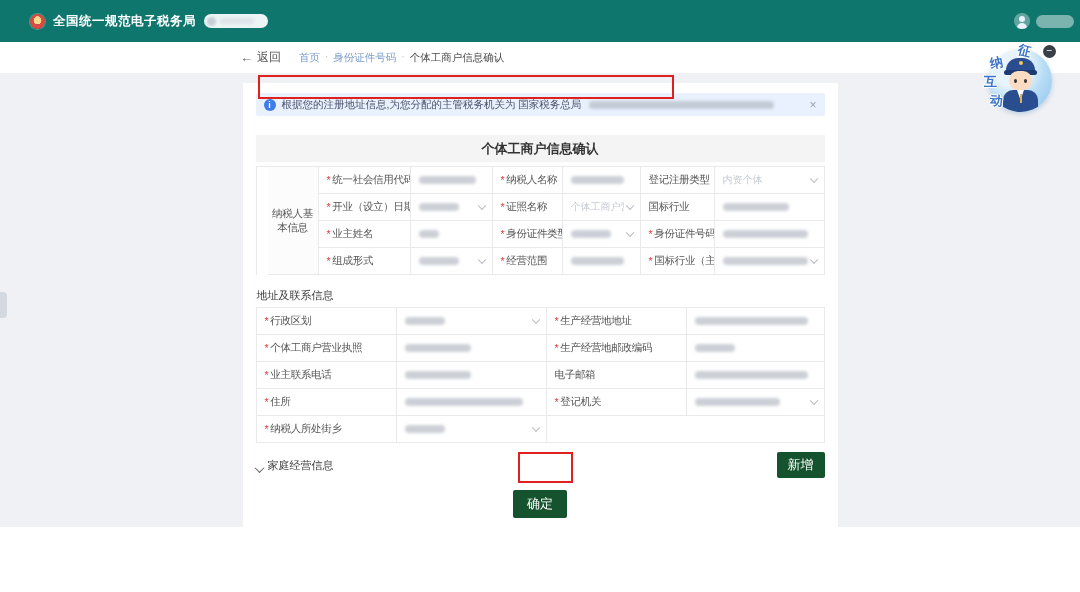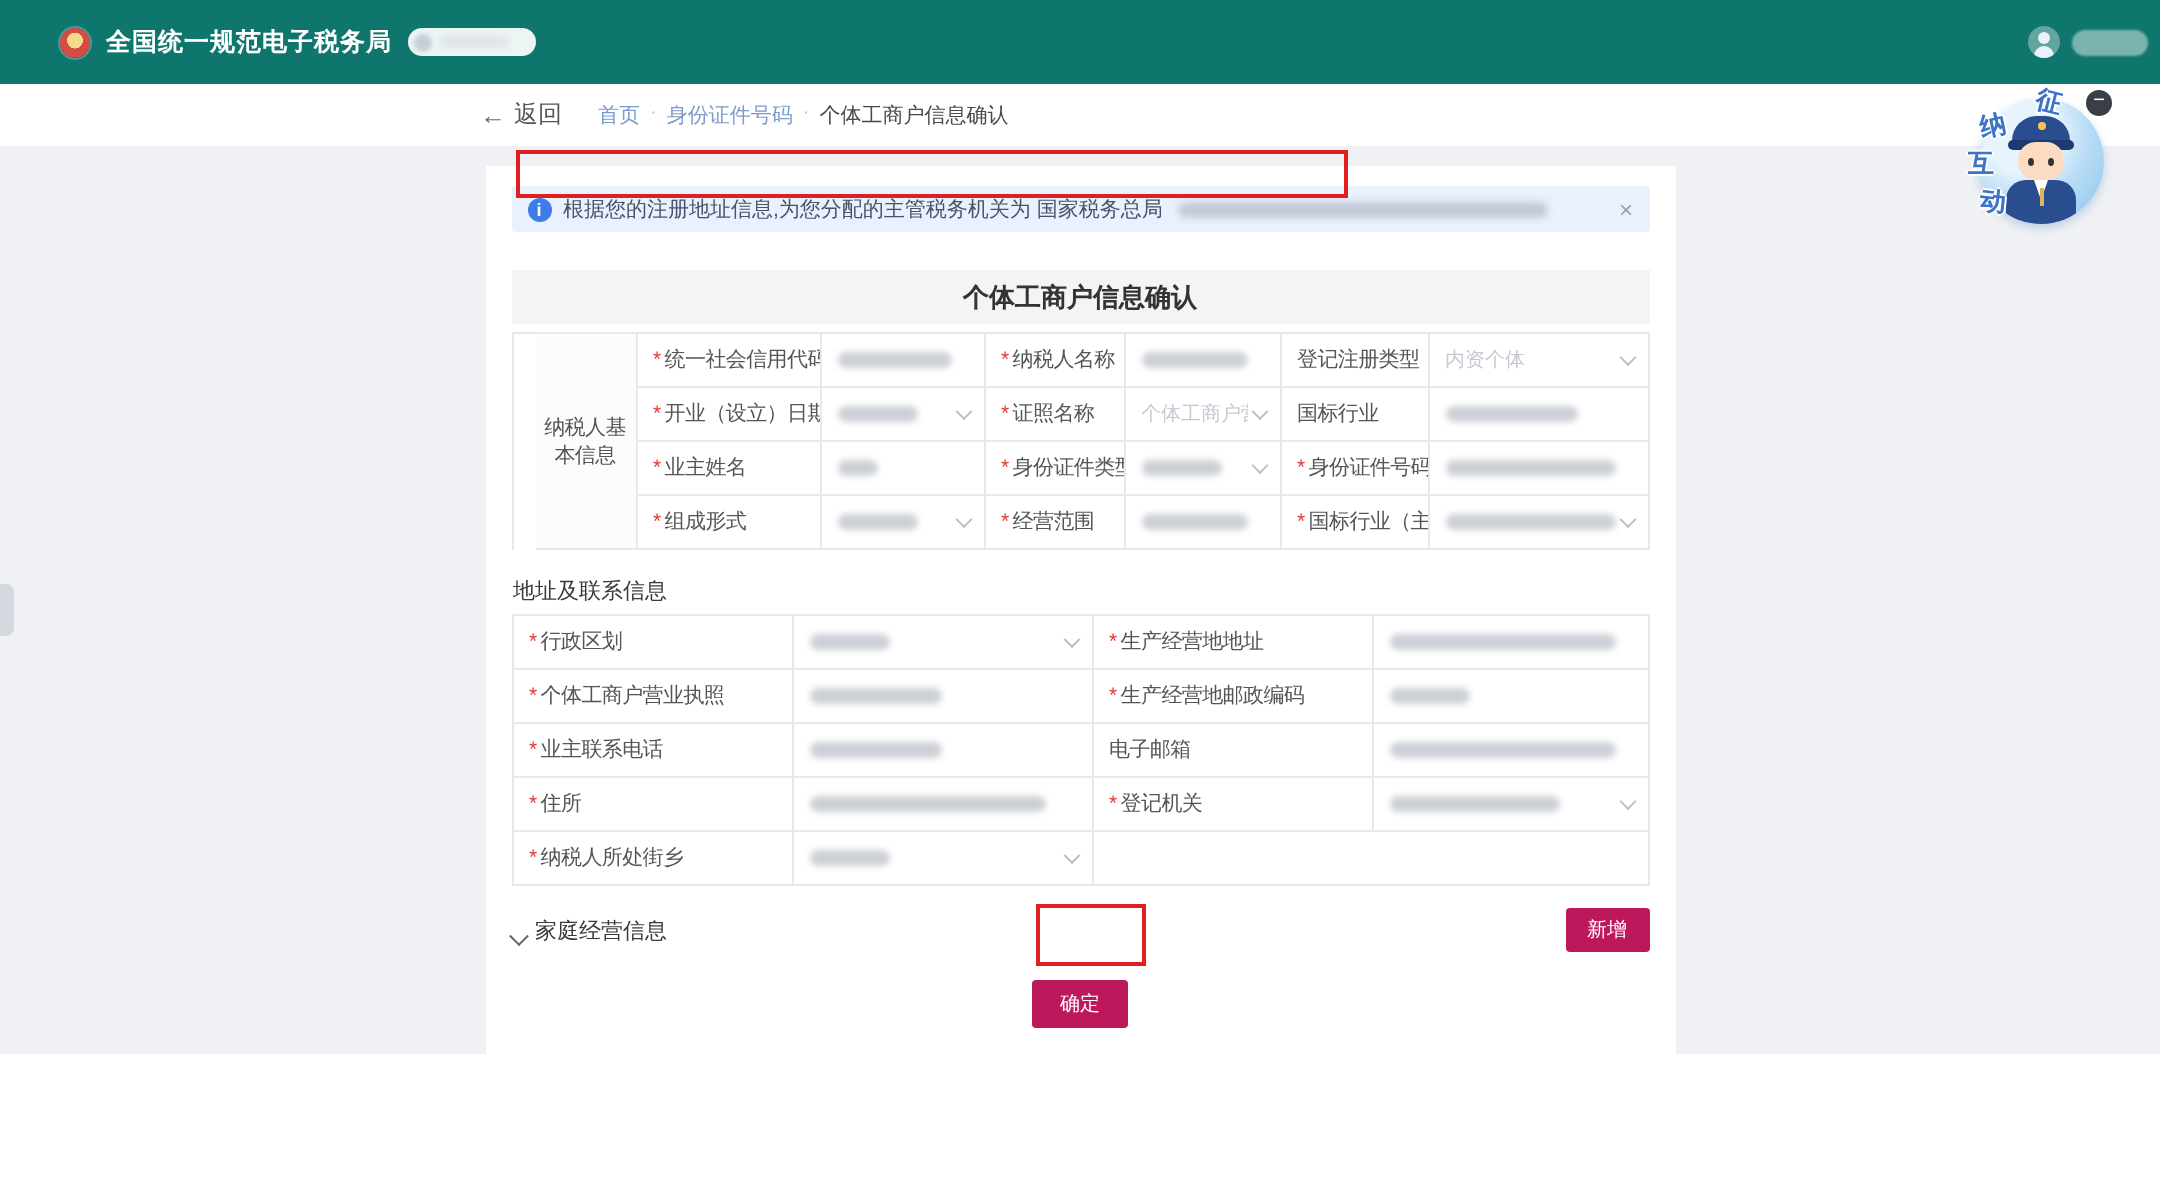--- a/index.html
+++ b/index.html
@@ -57,21 +57,21 @@
   .masked { height:8px; border-radius:4px; background:#ccd0d6; filter:blur(1.6px); }
   .mw-xs{width:20px}.mw-s{width:40px}.mw-m{width:66px}.mw-l{width:85px}.mw-xl{width:118px}
   .chev { position:absolute; right:7px; top:50%; width:6px; height:6px; border-left:1px solid #b9bec7; border-bottom:1px solid #b9bec7; transform:translateY(-70%) rotate(-45deg); }
 
   .section-label { margin:13px 0 2px 1px; font-size:11px; color:#3a3a3a; }
 
   
   .family-row { margin-top:9px; display:flex; align-items:center; justify-content:space-between; height:26px; }
   .family-left { display:flex; align-items:flex-end; gap:5px; font-size:11px; color:#3a3a3a; }
   .collapse-chev { width:7px; height:7px; border-left:1px solid #666; border-bottom:1px solid #666; transform:rotate(-45deg) translate(1px,-1px); margin-top:-3px; }
-  .btn-blue { background:#be185d; color:#fff; font-size:10px; border:none; border-radius:2px; cursor:pointer; font-family:Liberation Serif, serif; }
+  .btn-blue { background:#14532d; color:#fff; font-size:13px; border:none; border-radius:2px; cursor:pointer; font-family:Liberation Serif, serif; }
   .btn-add { padding:4px 11px; }
   .confirm-row { margin-top:12px; display:flex; justify-content:center; }
   .btn-confirm { padding:5px 14px; }
 
   
   .page-footer { height:80px; background:#ffffff; }
 
   
   .mascot { position:absolute; top:42px; right:18px; width:82px; height:80px; }
   .mascot-min { position:absolute; top:3px; right:6px; width:13px; height:13px; border-radius:50%; background:#3a3f45; color:#fff; font-size:10px; line-height:11px; text-align:center; cursor:pointer; z-index:3; }

